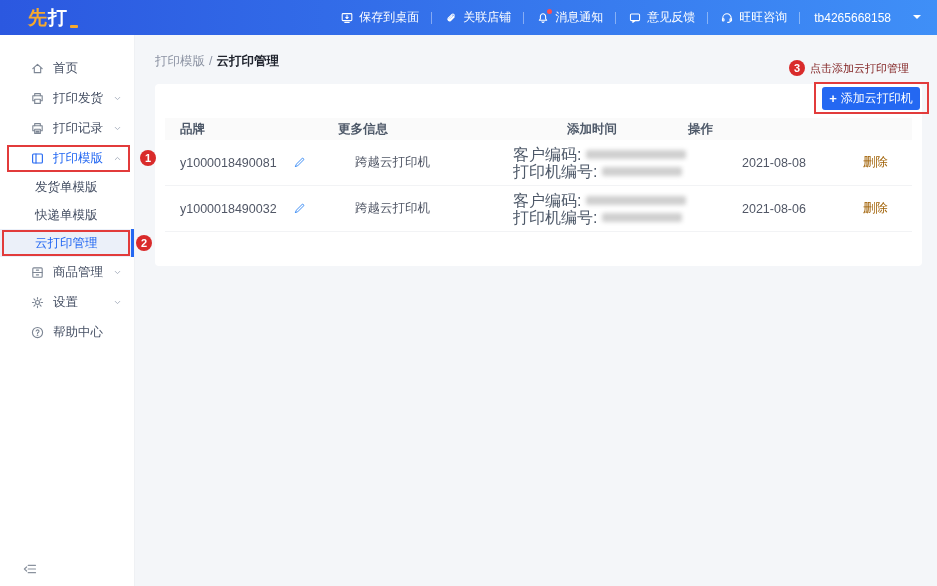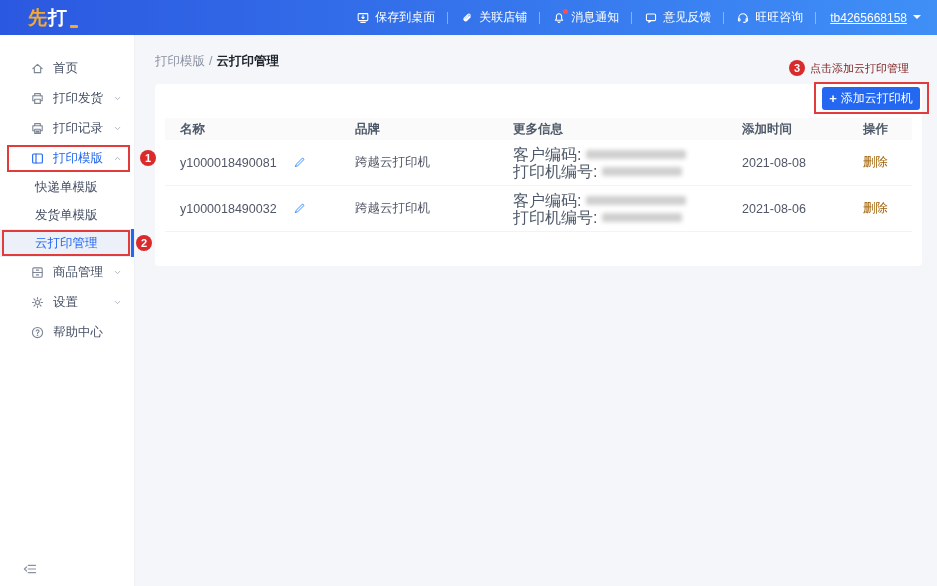--- a/index.html
+++ b/index.html
@@ -16,21 +16,21 @@
     display:flex; align-items:center; color:#fff;
   }
   .logo { margin-left:28px; font-size:19px; font-weight:bold; letter-spacing:1px; display:flex; align-items:flex-end; }
   .logo .first { color:#F7A92D; }
   .logo .second { color:#fff; }
   .logo .accent { width:8px; height:3px; background:#F7A92D; margin:0 0 3px 2px; border-radius:1px; }
   .topmenu { margin-left:auto; display:flex; align-items:center; font-size:12px; }
   .topmenu-item { display:flex; align-items:center; gap:5px; padding:0 12px; cursor:pointer; white-space:nowrap; }
   .topmenu-item svg { display:block; }
   .tm-divider { width:1px; height:12px; background:rgba(255,255,255,.4); }
-  .user { display:flex; align-items:flex-start; gap:6px; padding:0 16px 0 14px; cursor:pointer;text-decoration:underline; }
+  .user { display:flex; align-items:flex-start; gap:22px; padding:0 16px 0 14px; cursor:pointer; }
   .caret-down { width:0; height:0; border:4px solid transparent; border-top-color:#fff; margin-top:4px; }
   .bell-wrap { position:relative; display:flex; }
   .bell-dot { position:absolute; top:-2px; right:-2px; width:5px; height:5px; border-radius:50%; background:#FF4D4F; }
   
   .sidebar {
     position:absolute; top:35px; left:0; bottom:0; width:135px;
     background:#fff; border-right:1px solid #EFF1F4;
   }
   .nav { padding-top:18px; font-size:12.5px; }
   .nav-item { height:30px; display:flex; align-items:center; padding:0 12px 0 19px; cursor:pointer; position:relative; color:#454F63;margin-left:10px; }
@@ -206,24 +206,24 @@
             </svg>
         </span>
         <span class="nav-label">打印模版</span>
         <span class="chev">
           <svg width="9" height="9" viewBox="0 0 16 16" fill="none" stroke="currentColor" stroke-width="1.6" stroke-linecap="round" stroke-linejoin="round">
               <path d="M4 10 L8 6 L12 10"></path>
             </svg>
         </span>
       </div>
       <div class="sub-item">
+        <span>发货单模版</span>
+      </div>
+      <div class="sub-item">
         <span>快递单模版</span>
-      </div>
-      <div class="sub-item">
-        <span>发货单模版</span>
       </div>
       <div class="sub-item selected">
         <span>云打印管理</span>
         <span class="sel-bar"></span>
       </div>
       <div class="nav-item">
         <span class="nav-icon">
           <svg width="15" height="15" viewBox="0 0 16 16" fill="none" stroke="currentColor" stroke-width="1.2" stroke-linecap="round" stroke-linejoin="round">
               <rect x="3" y="3" width="10" height="10" rx="1"></rect>
               <path d="M3 8 H13 M6.8 5.5 H9.2 M6.8 10.5 H9.2"></path>
@@ -274,21 +274,20 @@
 
   <div class="card"></div>
 
   <button class="add-btn">
     <span class="plus">+</span>
     <span>添加云打印机</span>
   </button>
 
   <div class="table">
     <div class="trow thead">
-      <div class="cell c1">名称</div>
       <div class="cell c2">品牌</div>
       <div class="cell c3">更多信息</div>
       <div class="cell c4">添加时间</div>
       <div class="cell c5">操作</div>
     </div>
 
     <div class="trow tbody-row">
       <div class="cell c1 name-cell">
         <span>y1000018490081</span>
         <span class="edit-ic">

